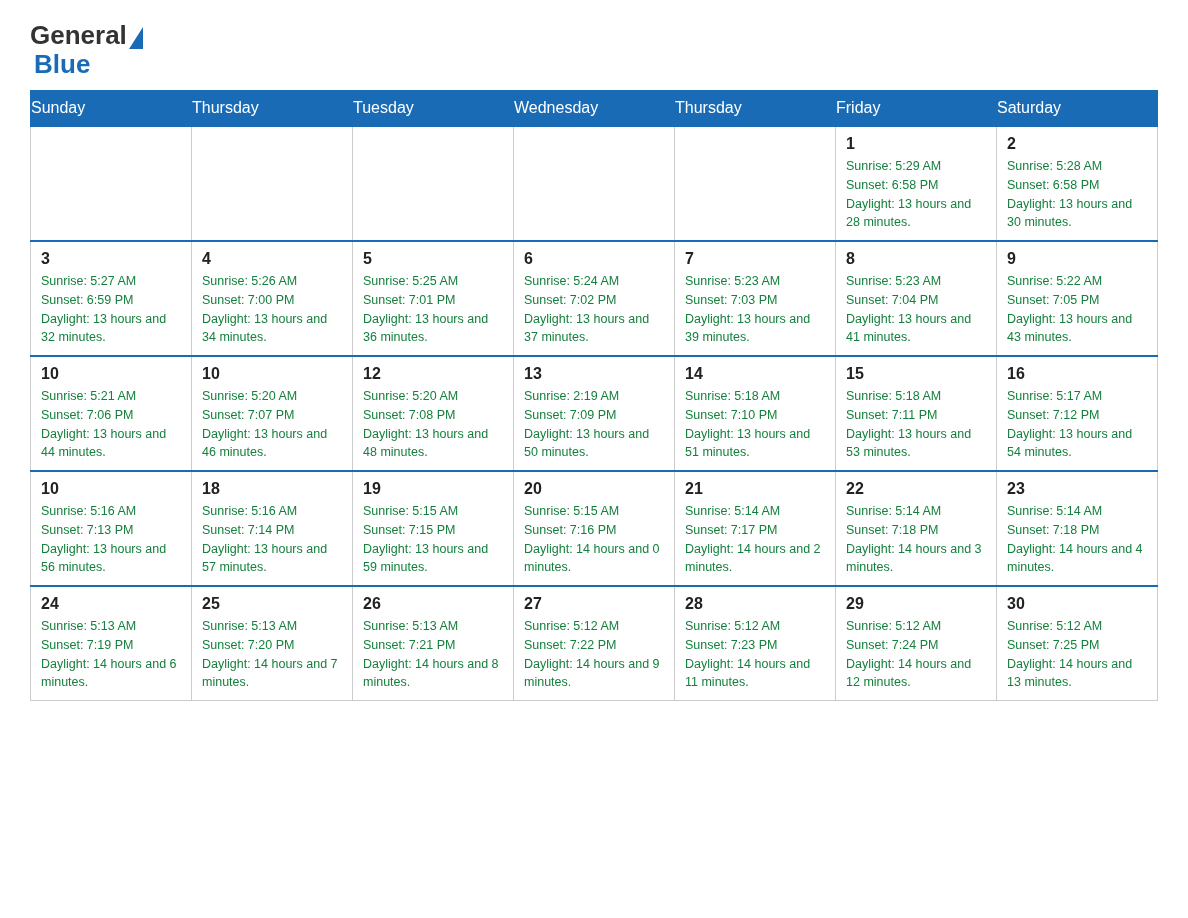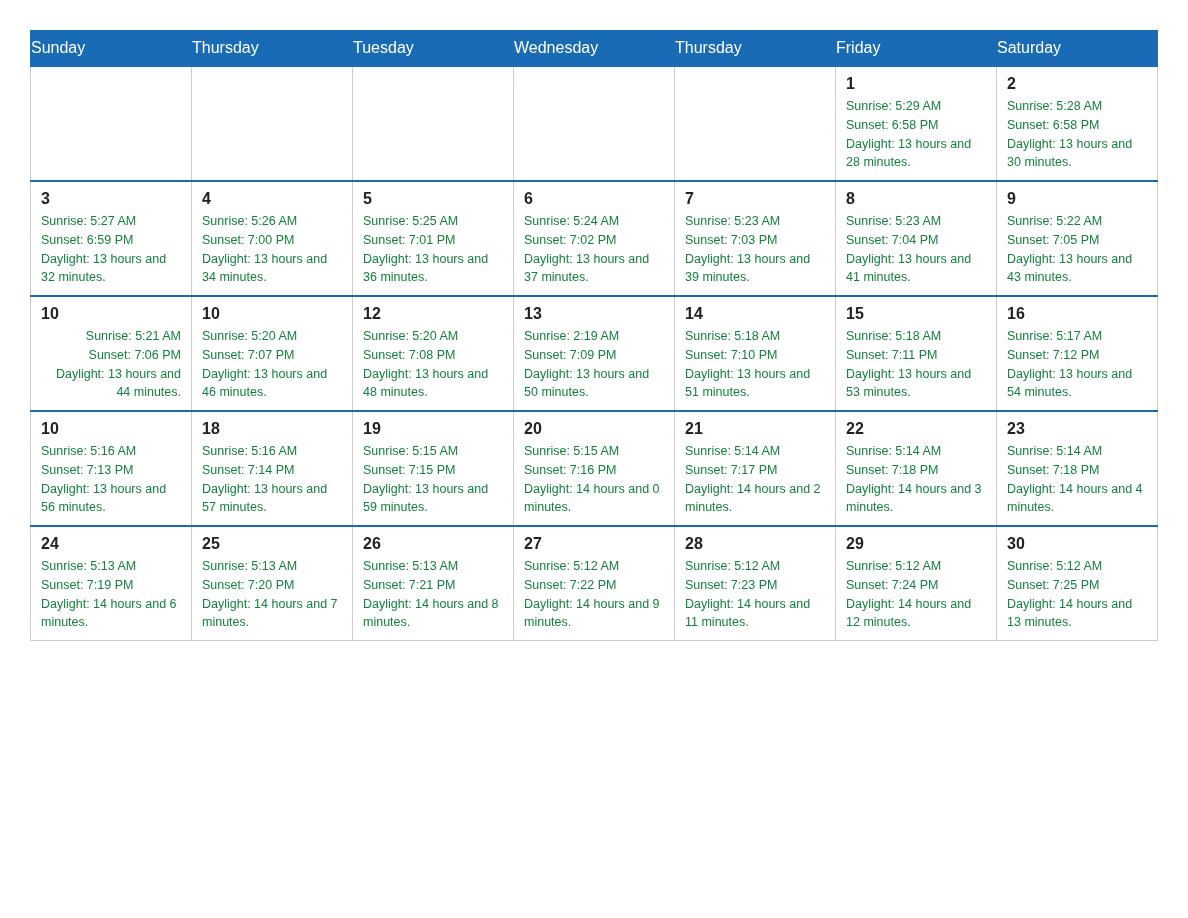--- a/index.html
+++ b/index.html
@@ -104,20 +104,29 @@
     .logo-bottom {
       display: flex;
       align-items: center;
       margin-top: -2px;
     }
   </style>
 </head>
 <body>
 
 <div class="header-row">
+  <div class="logo-wrapper">
+    <div class="logo-top">
+      <span class="logo-text-general">General</span>
+      <div class="logo-triangle"></div>
+    </div>
+    <div class="logo-bottom">
+      <span class="logo-text-blue">Blue</span>
+    </div>
+  </div>
 </div>
 
 <table class="calendar-table">
   <thead>
     <tr>
     <th>Sunday</th>
         <th>Thursday</th>
         <th>Tuesday</th>
         <th>Wednesday</th>
         <th>Thursday</th>
@@ -185,21 +194,21 @@
         <td>
           <span class="day-number">9</span>
           <div class="day-info" style="white-space: pre-line;">Sunrise: 5:22 AM
 Sunset: 7:05 PM
 Daylight: 13 hours and 43 minutes.</div>
         </td>
       </tr>
       <tr class="week-row">
         <td>
           <span class="day-number">10</span>
-          <div class="day-info" style="white-space: pre-line; text-align: right;">Sunrise: 5:21 AM
+          <div class="day-info" style="white-space: pre-line;">Sunrise: 5:21 AM
 Sunset: 7:06 PM
 Daylight: 13 hours and 44 minutes.</div>
         </td>
         <td>
           <span class="day-number">10</span>
           <div class="day-info" style="white-space: pre-line;">Sunrise: 5:20 AM
 Sunset: 7:07 PM
 Daylight: 13 hours and 46 minutes.</div>
         </td>
         <td>

